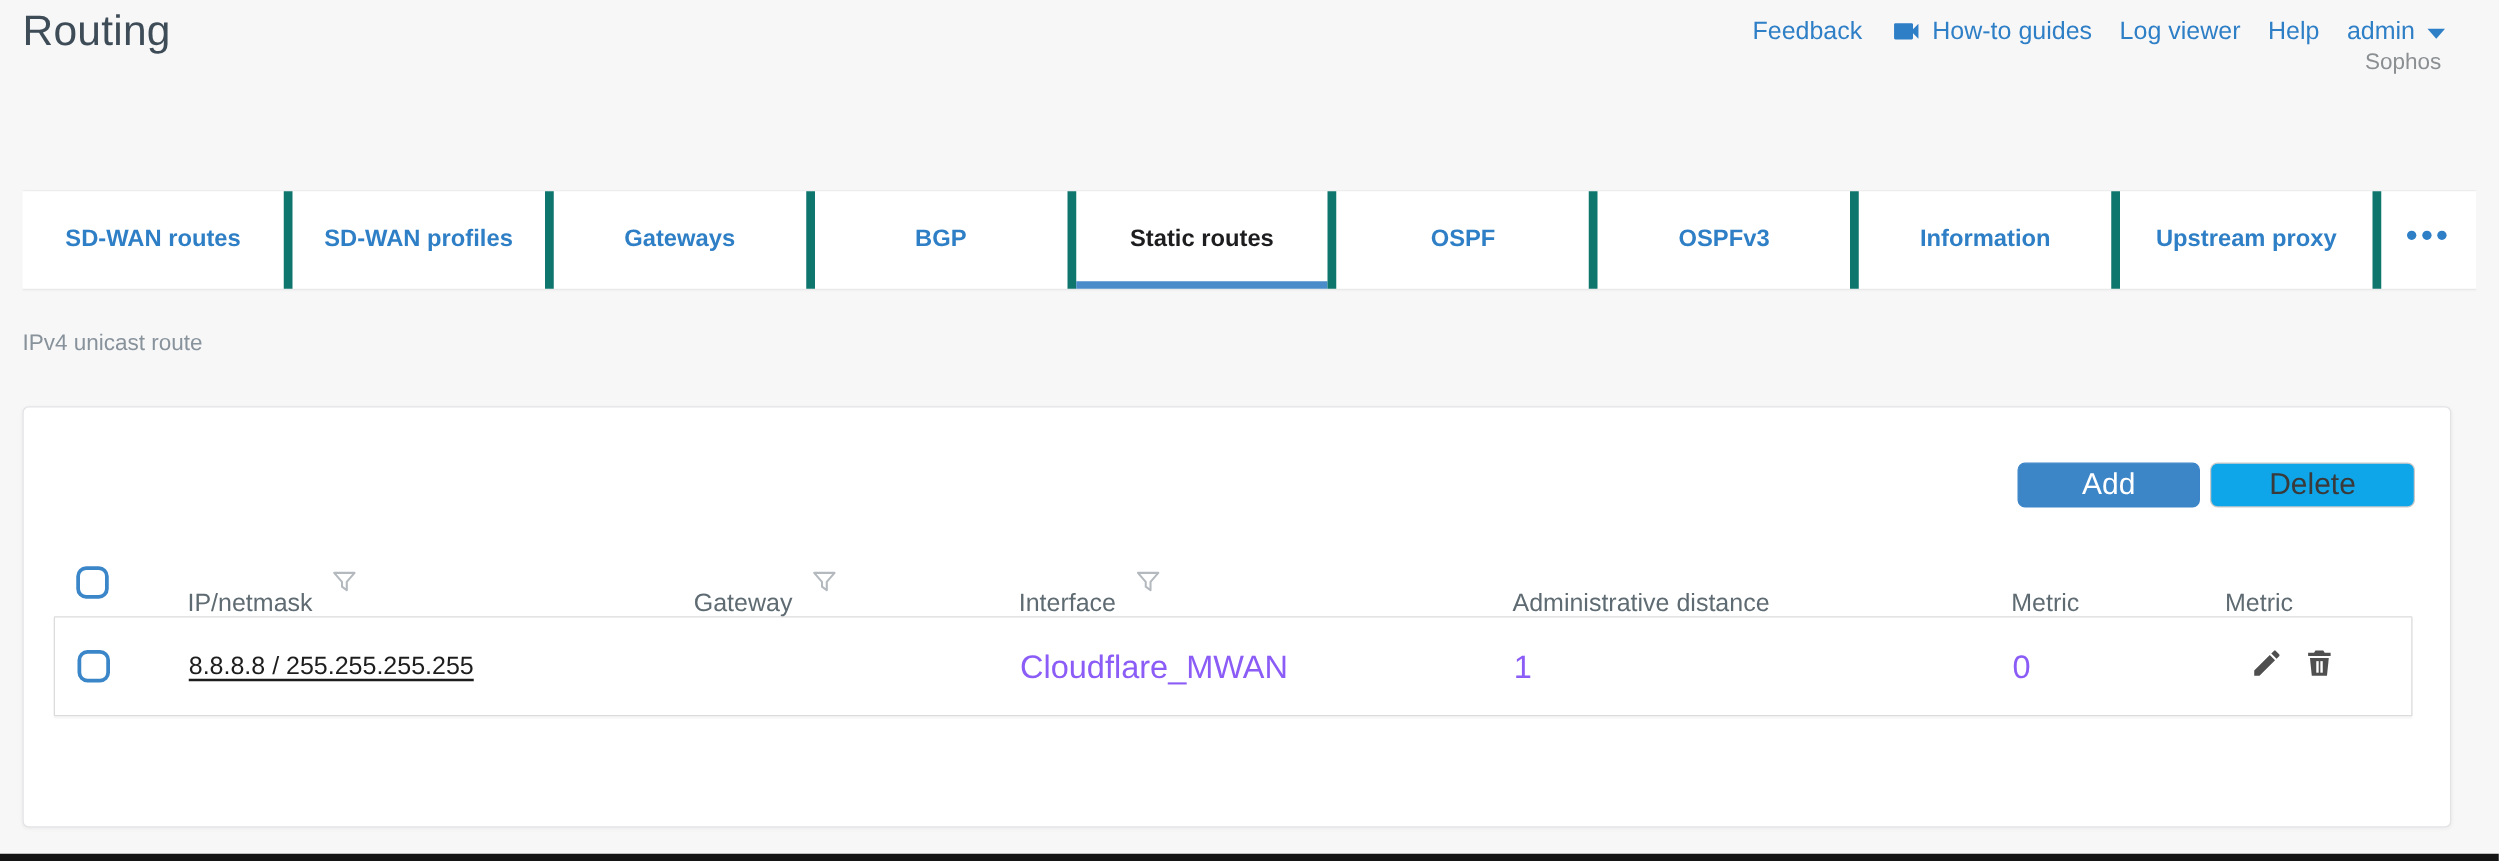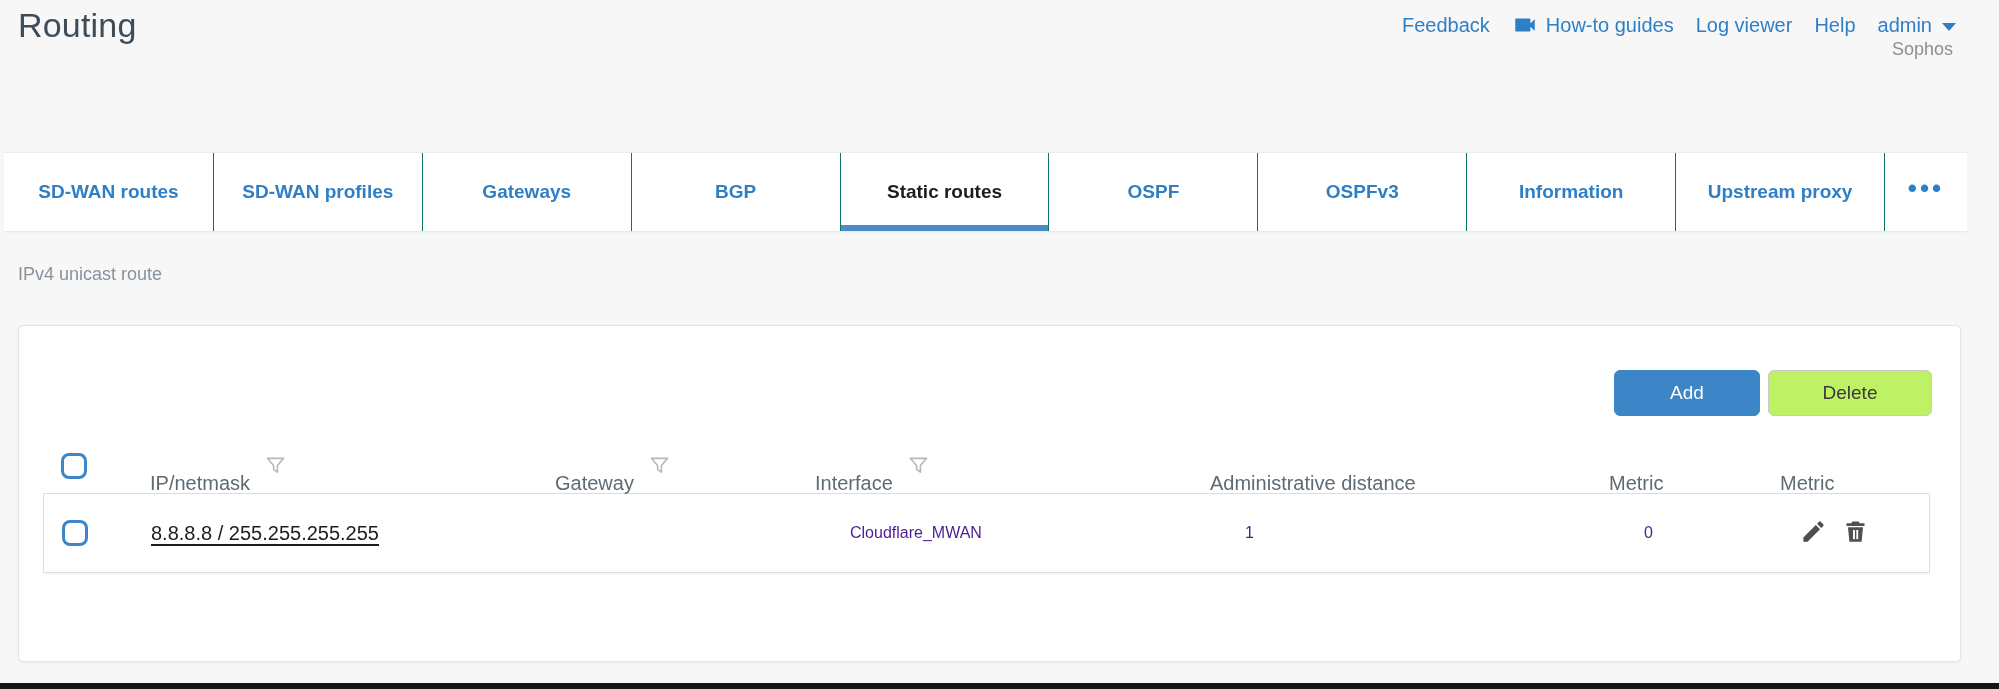--- a/index.html
+++ b/index.html
@@ -31,32 +31,32 @@
     border-left:7px solid transparent; border-right:7px solid transparent;
     border-top:8px solid #2e7fc6;
   }
   .brand-label {
     position:absolute; top:39px; right:46px;
     font-size:18px; color:#8b8f92;
   }
 
   
   .tab-bar {
-    position:absolute; left:4px; top:152px; width:1963px; height:80px;
+    position:absolute; left:18px; top:152px; width:1963px; height:80px;
     background:#ffffff; display:flex;
     border-top:1px solid #ededee; border-bottom:1px solid #e9e9ea;
     box-shadow:0 1px 2px rgba(0,0,0,0.03);
   }
   .tab {
     position:relative; width:209px; height:100%;
     display:flex; align-items:center; justify-content:center;
     font-size:19px; font-weight:700; color:#2e7fc6;
     cursor:pointer; white-space:nowrap;
   }
-  .tab + .tab { border-left:1px solid #0f766e;text-align:center; }
+  .tab + .tab { border-left:7px solid #0f766e;text-align:center; }
   .tab.active { color:#1d1d1f; }
   .tab.active .tab-underline {
     position:absolute; left:0; right:0; bottom:0; height:6px; background:#4a8cca;
   }
   .tab.more-tab { width:83px; font-size:26px; letter-spacing:3px; padding-bottom:8px; }
 
   
   .section-title {
     position:absolute; left:18px; top:264px;
     font-size:18px; font-weight:400; color:#87929b;
@@ -66,29 +66,29 @@
   .card {
     position:absolute; left:18px; top:325px; width:1943px; height:337px;
     background:#ffffff; border:1px solid #e3e3e6; border-radius:5px;
     box-shadow:0 1px 3px rgba(0,0,0,0.05);
   }
   .toolbar {
     position:absolute; top:44px; right:28px;
     display:flex; gap:8px;
   }
   .btn {
-    height:46px; border-radius:6px; font-size:19px;
+    height:36px; border-radius:6px; font-size:24px;
     font-family:"Liberation Sans", sans-serif;
     display:flex; align-items:center; justify-content:center; cursor:pointer;
   }
   .btn-primary {
     width:146px; background:#3c85c7; color:#ffffff; border:1px solid #3c85c7;
   }
   .btn-secondary {
-    width:164px; background:#bef264; color:#3a3a3a; border:1px solid #c9c9c9;
+    width:164px; background:#0ea5e9; color:#3a3a3a; border:1px solid #c9c9c9;
   }
 
   
   .table { position:absolute; left:24px; top:110px; width:1887px; }
   .trow, .thead {
     display:grid;
     grid-template-columns:85px 405px 260px 395px 375px 170px 197px;
     align-items:center;
   }
   .thead { height:54px; }
@@ -97,21 +97,21 @@
     border:1px solid #dcdcdc; border-radius:1px;
     background:#ffffff;
     box-shadow:0 2px 0 rgba(0,0,0,0.03);
   }
   .cell { display:flex; align-items:center; gap:14px; padding-left:22px; }
   .cell.check { padding-left:18px; }
   .cell.metric-col { padding-left:46px; }
   .cell.manage-col { padding-left:47px; }
   .cell.manage-icons { padding-left:66px; gap:15px; }
   .th-label { font-size:20px; color:#5f6b72; white-space:nowrap;margin-top:36px; }
-  .td-text { font-size:16px; color:#4c1d95; white-space:nowrap;margin-left:34px; }
+  .td-text { font-size:26px; color:#8b5cf6; white-space:nowrap; }
   .route-link {
     font-size:20px; color:#1d1d1d; text-decoration:underline;
     text-underline-offset:4px; cursor:pointer; white-space:nowrap;
   }
   .checkbox {
     width:26px; height:26px; background:#ffffff;
     border:3px solid #3b86c8; border-radius:8px; cursor:pointer; display:inline-block;
   }
   .filter-icon { cursor:pointer; flex:0 0 auto; margin-top:4px; }
   .action-icon { cursor:pointer; }

